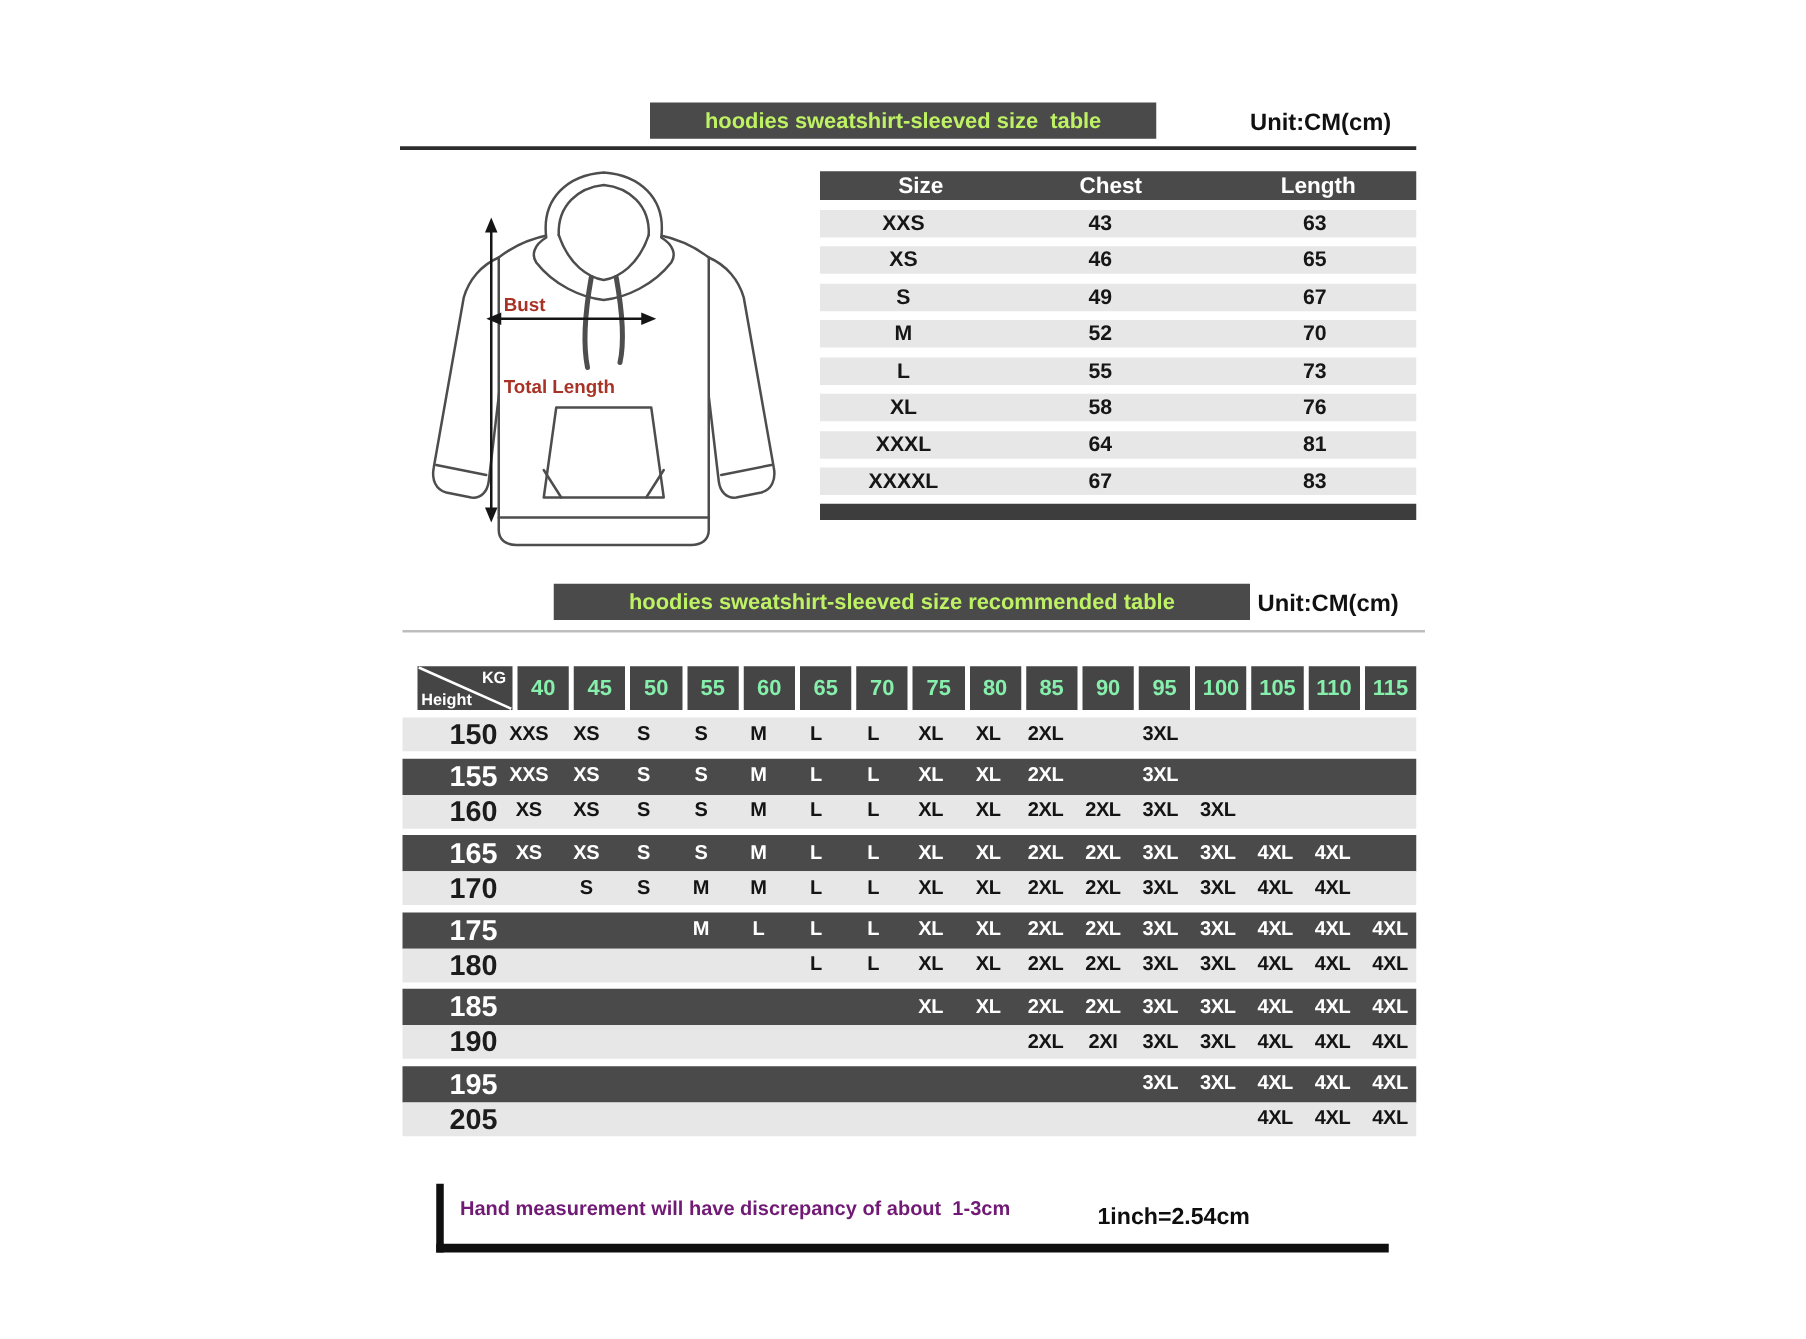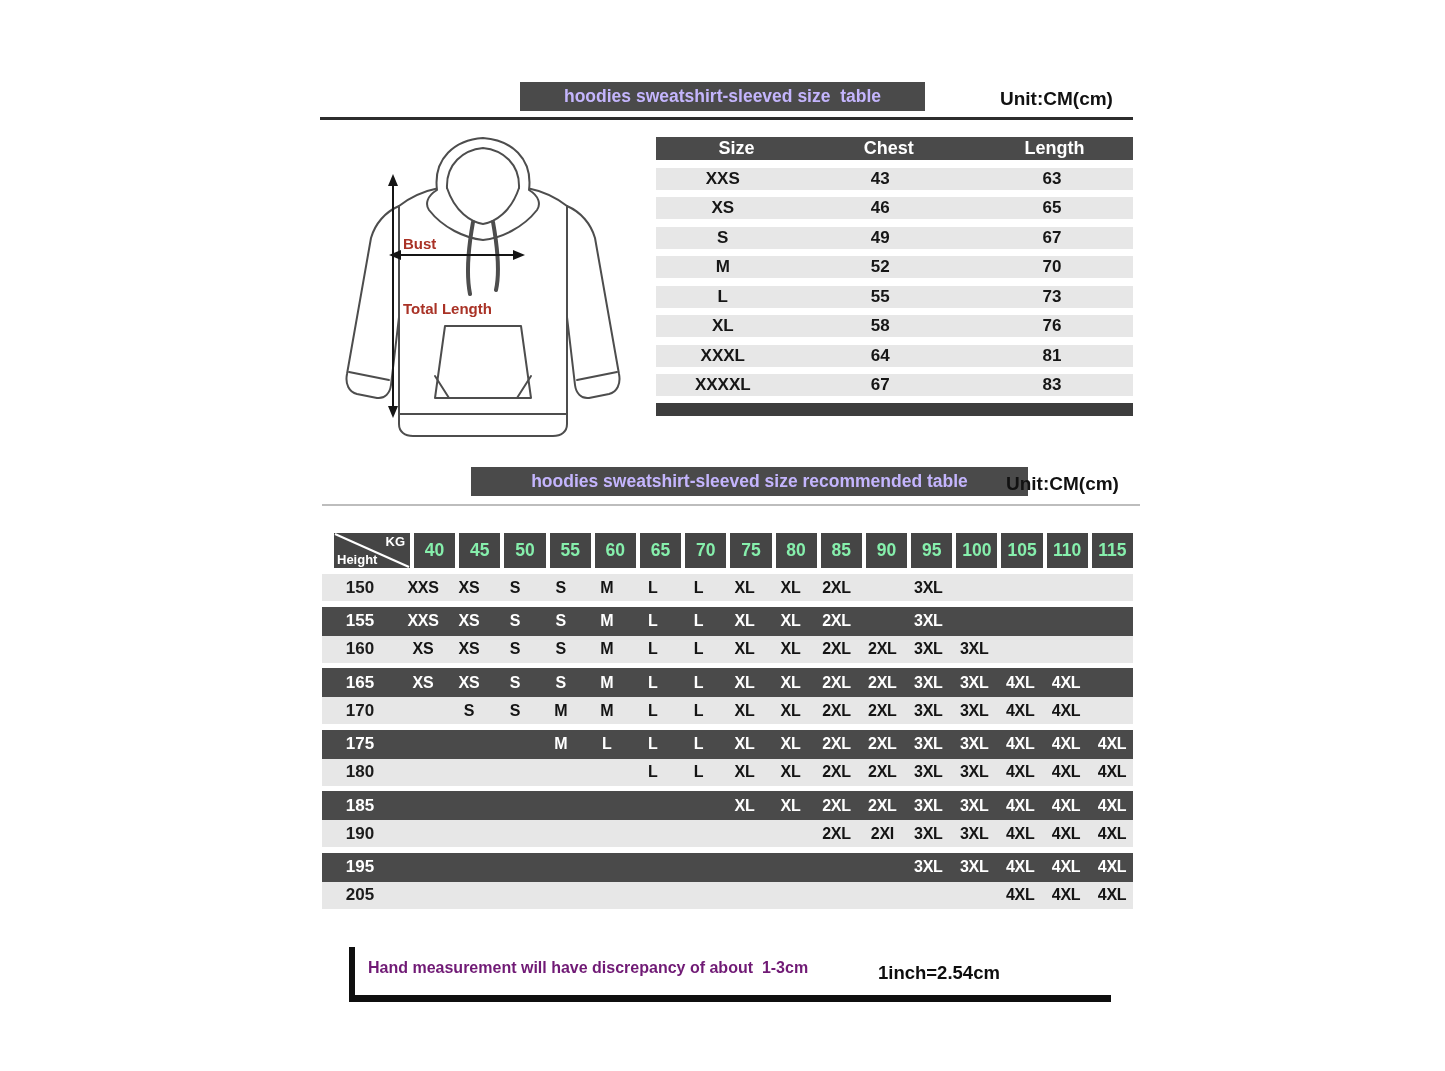--- a/index.html
+++ b/index.html
@@ -1,23 +1,23 @@
 <!DOCTYPE html>
 <html><head>
 <meta charset="utf-8">
 <style>
   html,body{margin:0;padding:0;background:#fff;}
   .stage{position:relative;width:1445px;height:1071px;background:#ffffff;overflow:hidden;
          font-family:"Liberation Sans",sans-serif;font-weight:bold;color:#1a1a1a;}
 
   
-  .title-bar{position:absolute;background:#4a4a4a;color:#c4b5fd;display:flex;align-items:center;justify-content:center;
+  .title-bar{position:absolute;background:#4a4a4a;color:#bef264;display:flex;align-items:center;justify-content:center;
              font-size:17.5px;white-space:pre;}
   .t1{left:520px;top:82px;width:405px;height:29px;}
-  .t2{left:443px;top:467px;width:557px;height:29px;margin-left:28px;}
+  .t2{left:443px;top:467px;width:557px;height:29px;}
   .unit{position:absolute;font-size:19px;color:#111;white-space:pre;}
   .u1{left:1000px;top:88px;}
   .u2{left:1006px;top:473px;}
   .rule{position:absolute;}
   .r1{left:320px;top:117px;width:813px;height:3px;background:#2d2d2d;}
   .r2{left:322px;top:504px;width:818px;height:2px;background:#bdbdbd;}
 
   
   .size-table{position:absolute;left:656px;top:137px;width:477px;}
   .st-head{display:grid;grid-template-columns:28% 38% 34%;background:#4a4a4a;height:23px;align-items:center;padding-left:16px;}
@@ -32,21 +32,21 @@
   
   .matrix{position:absolute;left:322px;top:533px;width:811px;}
   .m-grid{display:grid;grid-template-columns:76px repeat(16,1fr);column-gap:4px;}
   .m-head{height:35px;margin-bottom:6px;padding-left:12px;}
   .m-box{background:#454545;color:#86efac;font-size:17.5px;display:flex;align-items:center;justify-content:center;}
   .m-corner{position:relative;background:#454545;color:#fff;}
   .m-corner .kg{position:absolute;right:5px;top:1px;font-size:13px;}
   .m-corner .hh{position:absolute;left:3px;bottom:1px;font-size:13px;}
   .m-row{height:27px;margin-bottom:5.5px;background:#e7e7e7;align-items:center;}
   .m-row.dark{background:#4a4a4a;height:29px;margin-bottom:0;}
-  .m-label{font-size:17px;text-align:center;color:#1c1c1c;}
+  .m-label{font-size:23px;text-align:right;color:#1c1c1c;}
   .m-cell{font-size:16px;text-align:center;color:#141414;letter-spacing:-0.3px;}
   .m-row.dark .m-label,.m-row.dark .m-cell{color:#ffffff;}
 
   
   .fbar-v{position:absolute;left:349px;top:947px;width:6px;height:55px;background:#0f0f0f;}
   .fbar-h{position:absolute;left:349px;top:995px;width:762px;height:7px;background:#0f0f0f;}
   .fnote{position:absolute;left:368px;top:959px;font-size:16px;color:#701a75;white-space:pre;text-align:center;}
   .fconv{position:absolute;left:878px;top:962px;font-size:18.5px;color:#0e0e0e;white-space:pre;}
 </style>
 </head>

